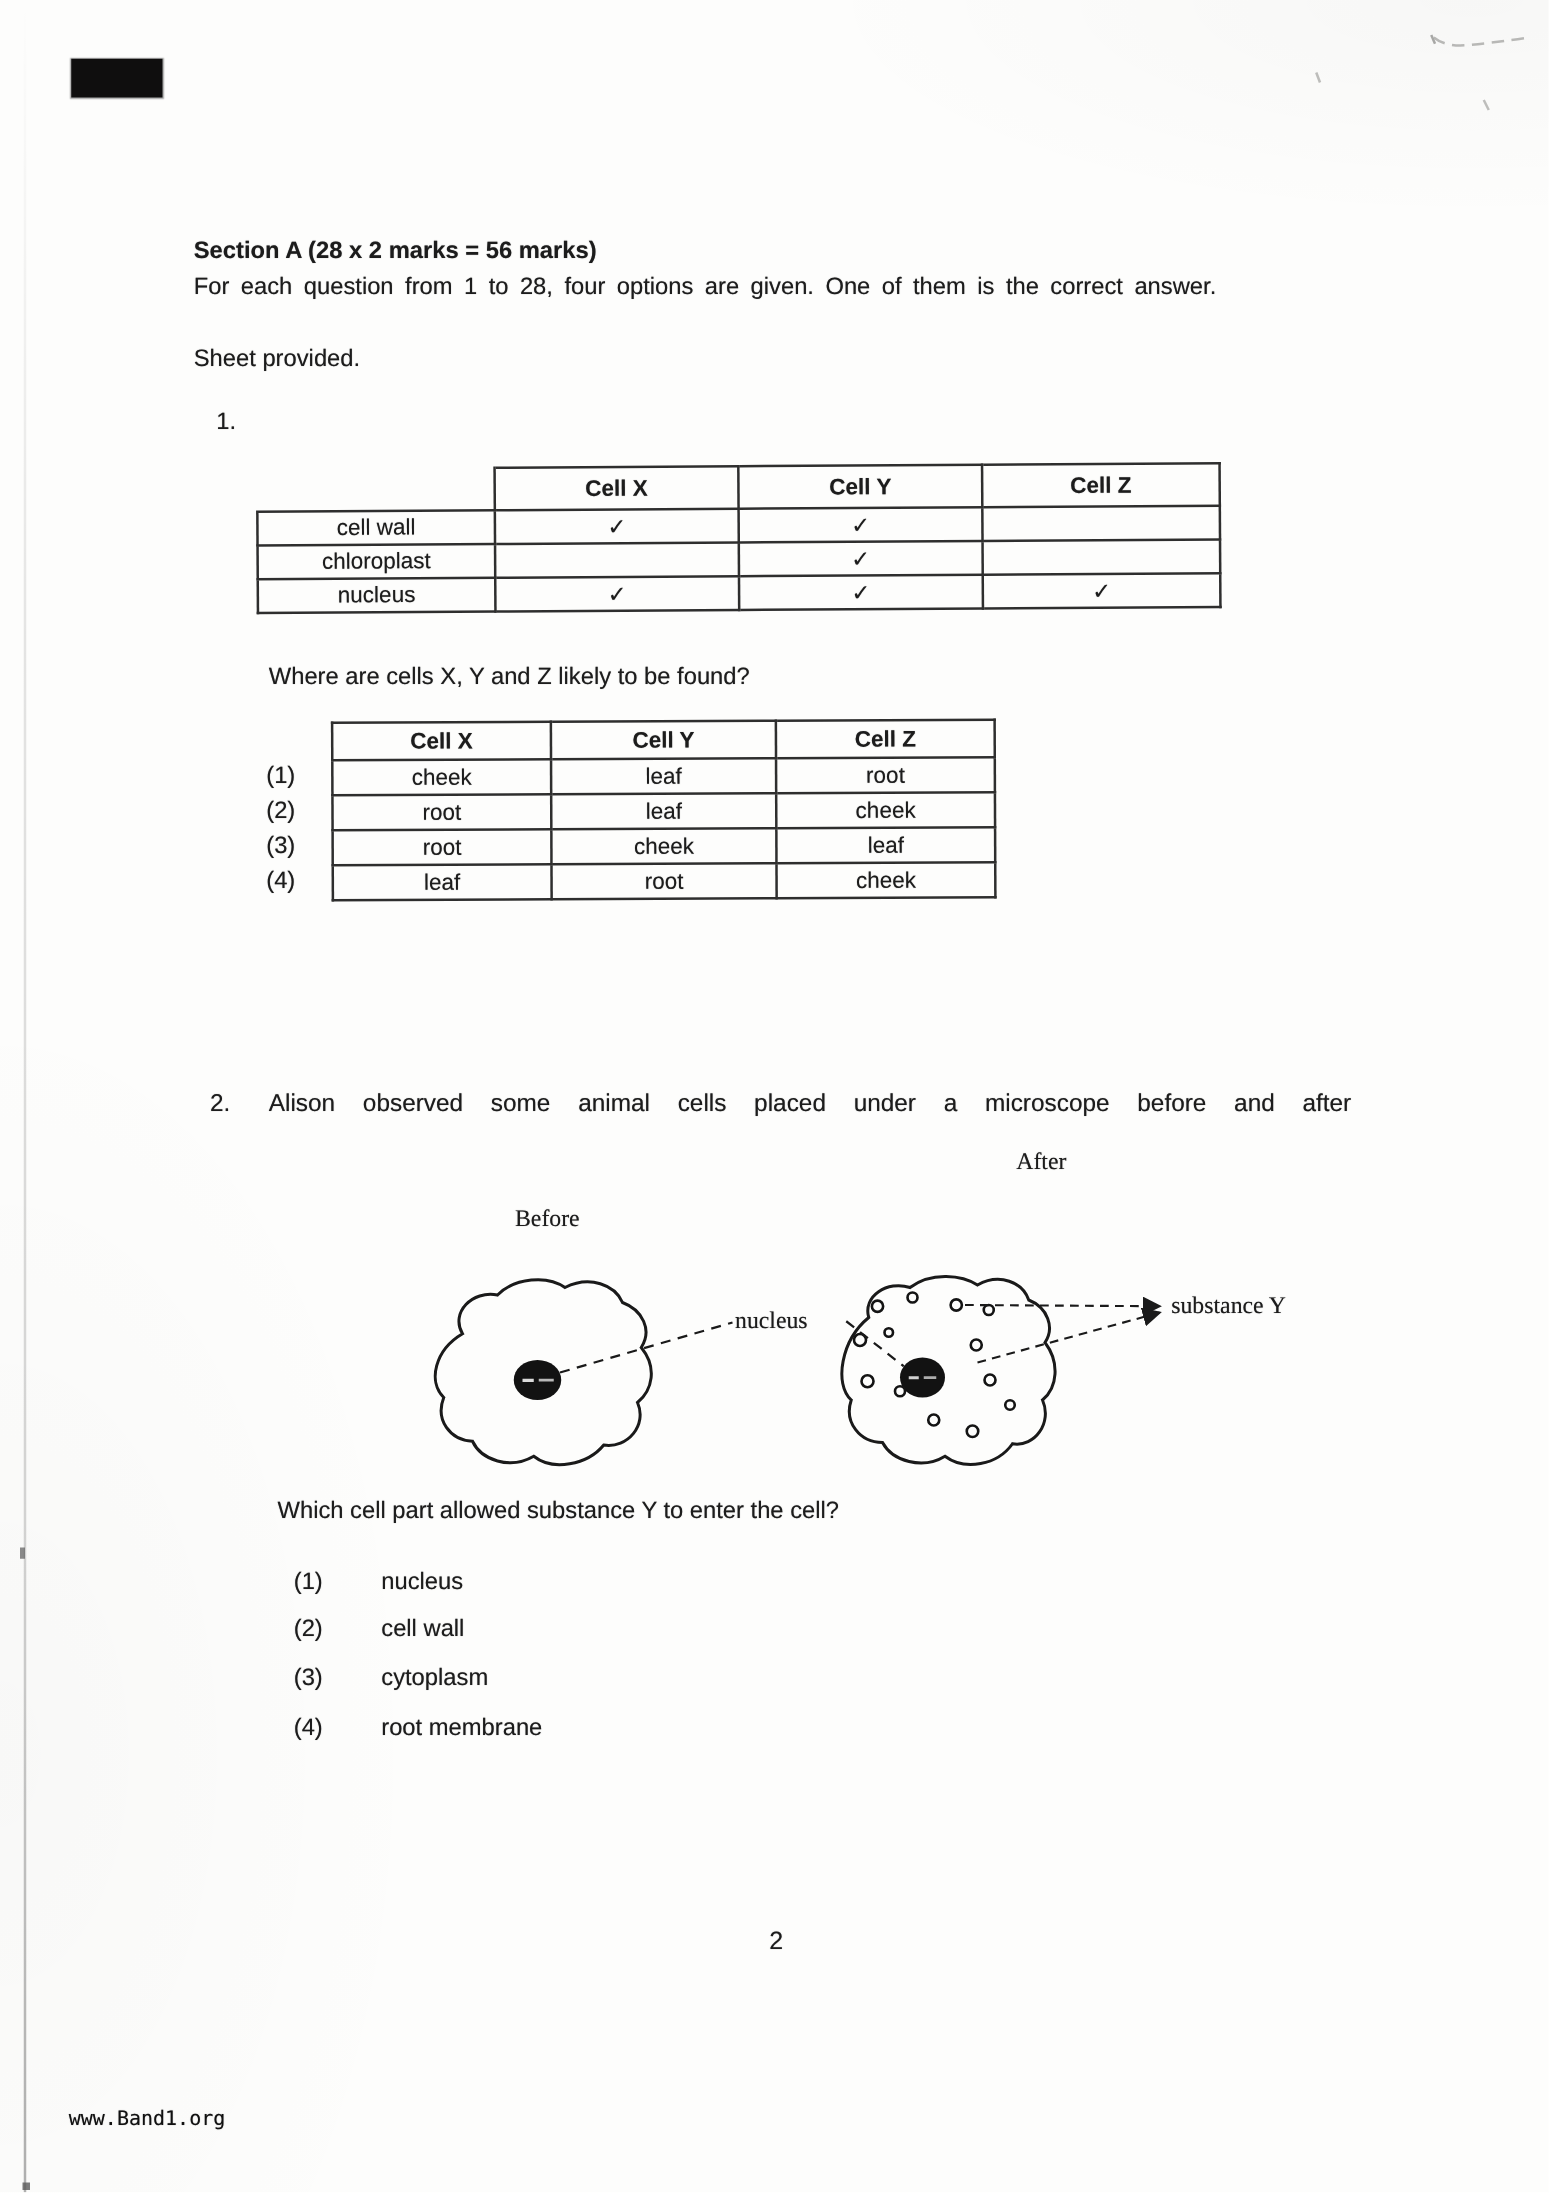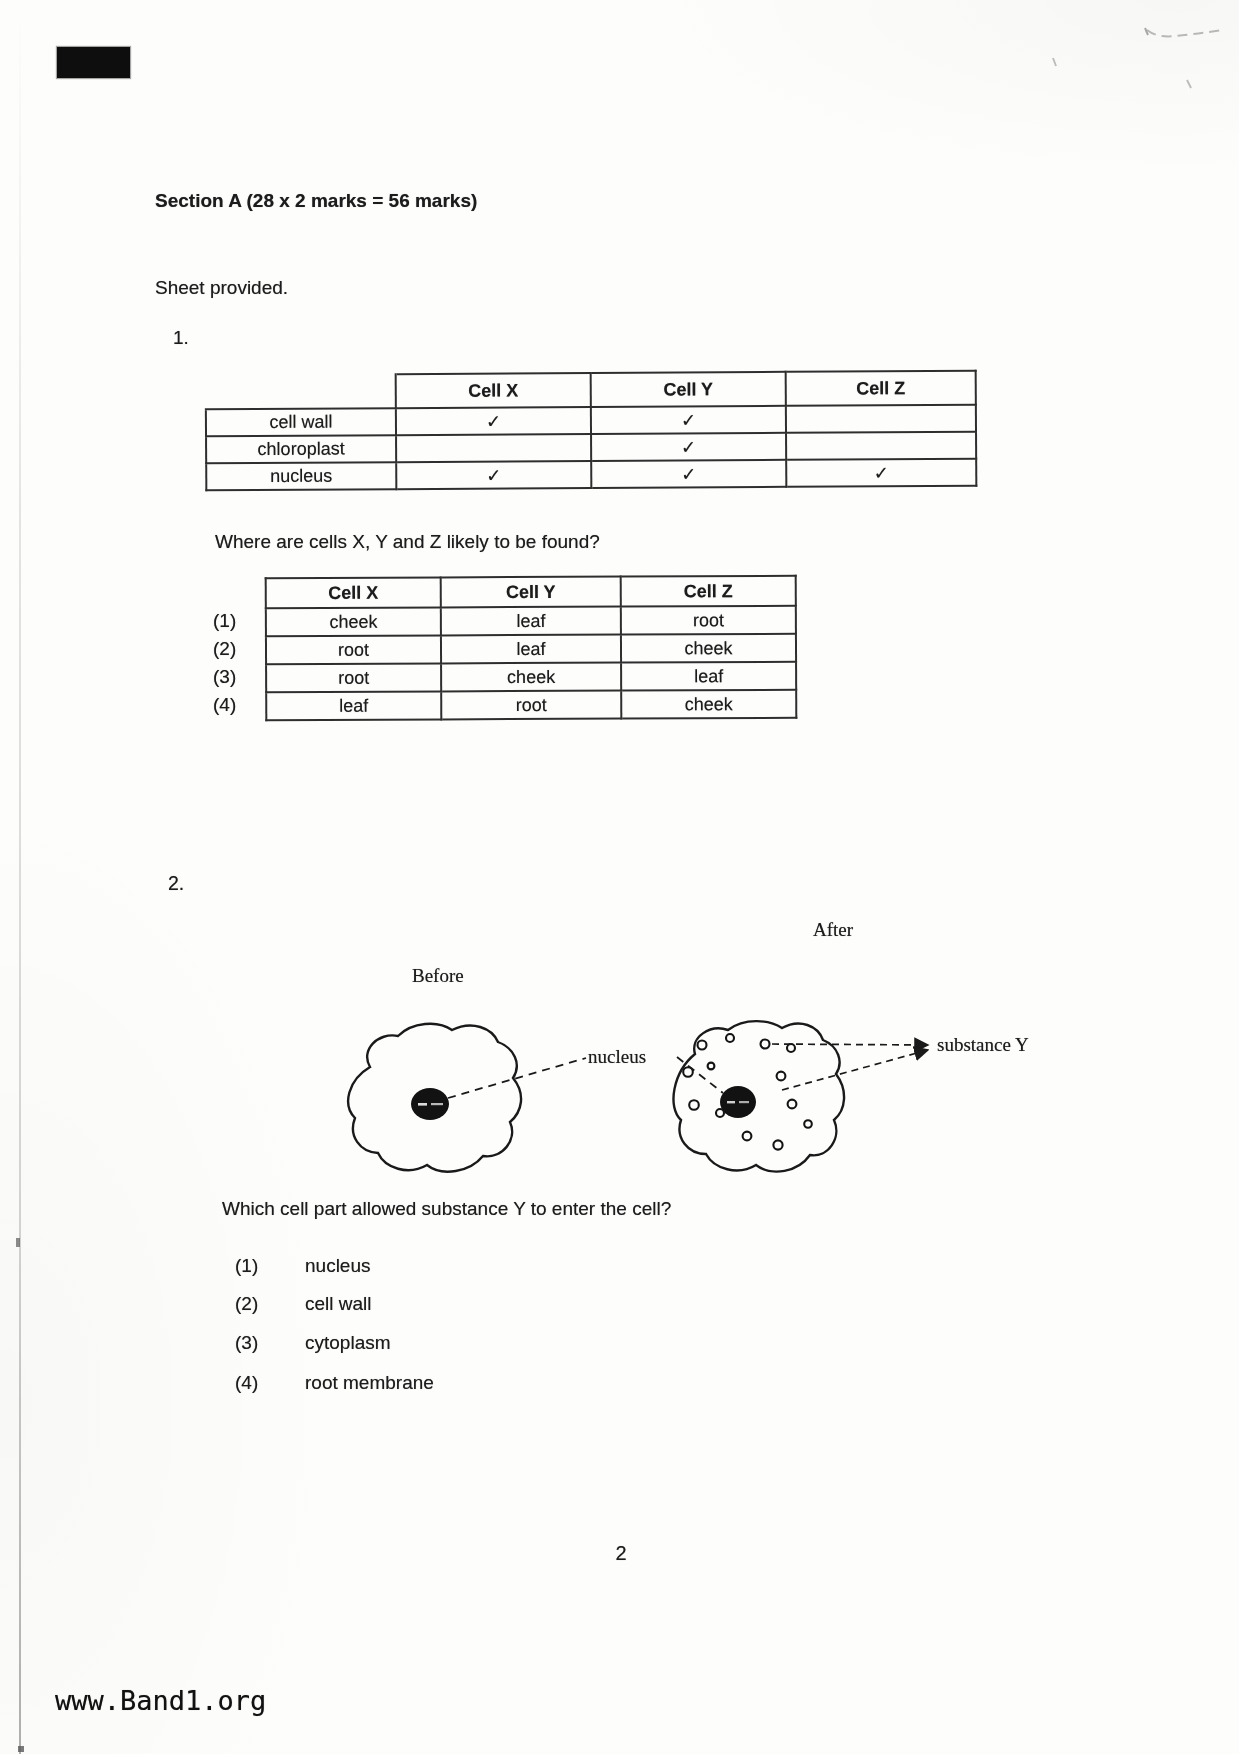--- a/index.html
+++ b/index.html
@@ -62,20 +62,21 @@
   <div class="speck" style="left:16px;top:1238px;width:4px;height:9px;opacity:.7"></div>
   <div class="speck" style="left:18px;top:1746px;width:6px;height:6px;opacity:.8"></div>
   <svg style="position:absolute;left:1035px;top:18px;width:200px;height:75px" viewBox="0 0 200 75">
     <path d="M 112,12 q 10,8 28,6 q 22,-2 48,-6" fill="none" stroke="#b8b8b6" stroke-width="2" stroke-dasharray="10 6"></path>
     <path d="M 110,10 l 3,7" fill="none" stroke="#a8a8a6" stroke-width="2"></path>
     <path d="M 18,40 l 3,8" fill="none" stroke="#bdbdbb" stroke-width="2"></path>
     <path d="M 152,62 l 4,8" fill="none" stroke="#bdbdbb" stroke-width="2"></path>
   </svg>
 
   <div class="txt b" style="left:155px;top:190px;font-size:19px">Section A (28 x 2 marks = 56 marks)</div>
+  <div class="txt wrap just" style="left:155px;top:219px;width:818px;font-size:19px">For each question from 1 to 28, four options are given. One of them is the correct answer.</div>
   <div class="txt" style="left:155px;top:277px;font-size:19px">Sheet provided.</div>
 
   <div class="txt" style="left:173px;top:327px;font-size:19px">1.</div>
 
   <table id="presence-table" class="tbl">
     <tbody>
         <tr class="hdr">
       <td class="c0 open"></td>
       <td class="c1">Cell X</td>
       <td class="c2">Cell Y</td>
@@ -133,20 +134,21 @@
     </tr>
     <tr>
       <td class="c0">leaf</td>
       <td class="c1">root</td>
       <td class="c2">cheek</td>
     </tr>
   </tbody>
     </table>
 
   <div class="txt" style="left:168px;top:872px;font-size:19.5px">2.</div>
+  <div class="txt wrap just" style="left:215px;top:872px;width:866px;font-size:19.5px">Alison observed some animal cells placed under a microscope before and after</div>
 
   <div class="diagram-label txt" style="left:412px;top:965px">Before</div>
   <div class="diagram-label txt" style="left:813px;top:919px">After</div>
 
   <svg style="position:absolute;left:330px;top:1012px;width:740px;height:178px" viewBox="0 0 740 178">
     <defs>
       <marker id="arrow" viewBox="0 0 10 10" refX="9" refY="5" markerWidth="9" markerHeight="9" orient="auto-start-reverse">
         <path d="M 0 0 L 10 5 L 0 10 z" fill="#1a1a1a"></path>
       </marker>
     </defs>
@@ -201,15 +203,15 @@
   <div class="txt" style="left:305px;top:1255px;font-size:19px">nucleus</div>
   <div class="txt" style="left:235px;top:1293px;font-size:19px">(2)</div>
   <div class="txt" style="left:305px;top:1293px;font-size:19px">cell wall</div>
   <div class="txt" style="left:235px;top:1332px;font-size:19px">(3)</div>
   <div class="txt" style="left:305px;top:1332px;font-size:19px">cytoplasm</div>
   <div class="txt" style="left:235px;top:1372px;font-size:19px">(4)</div>
   <div class="txt" style="left:305px;top:1372px;font-size:19px">root membrane</div>
 
   <div class="txt" style="left:600px;top:1542px;width:42px;text-align:center;font-size:20px">2</div>
 
-  <div class="txt" style="left:55px;top:1685px;font-size:27px;font-family:'DejaVu Sans Mono','Liberation Mono',monospace;color:#111">www.Band1.org</div>
+  <div class="txt" style="left:55px;top:1685px;font-size:16px;font-family:'DejaVu Sans Mono','Liberation Mono',monospace;color:#111">www.Band1.org</div>
 
 </div>
 
 </body></html>

